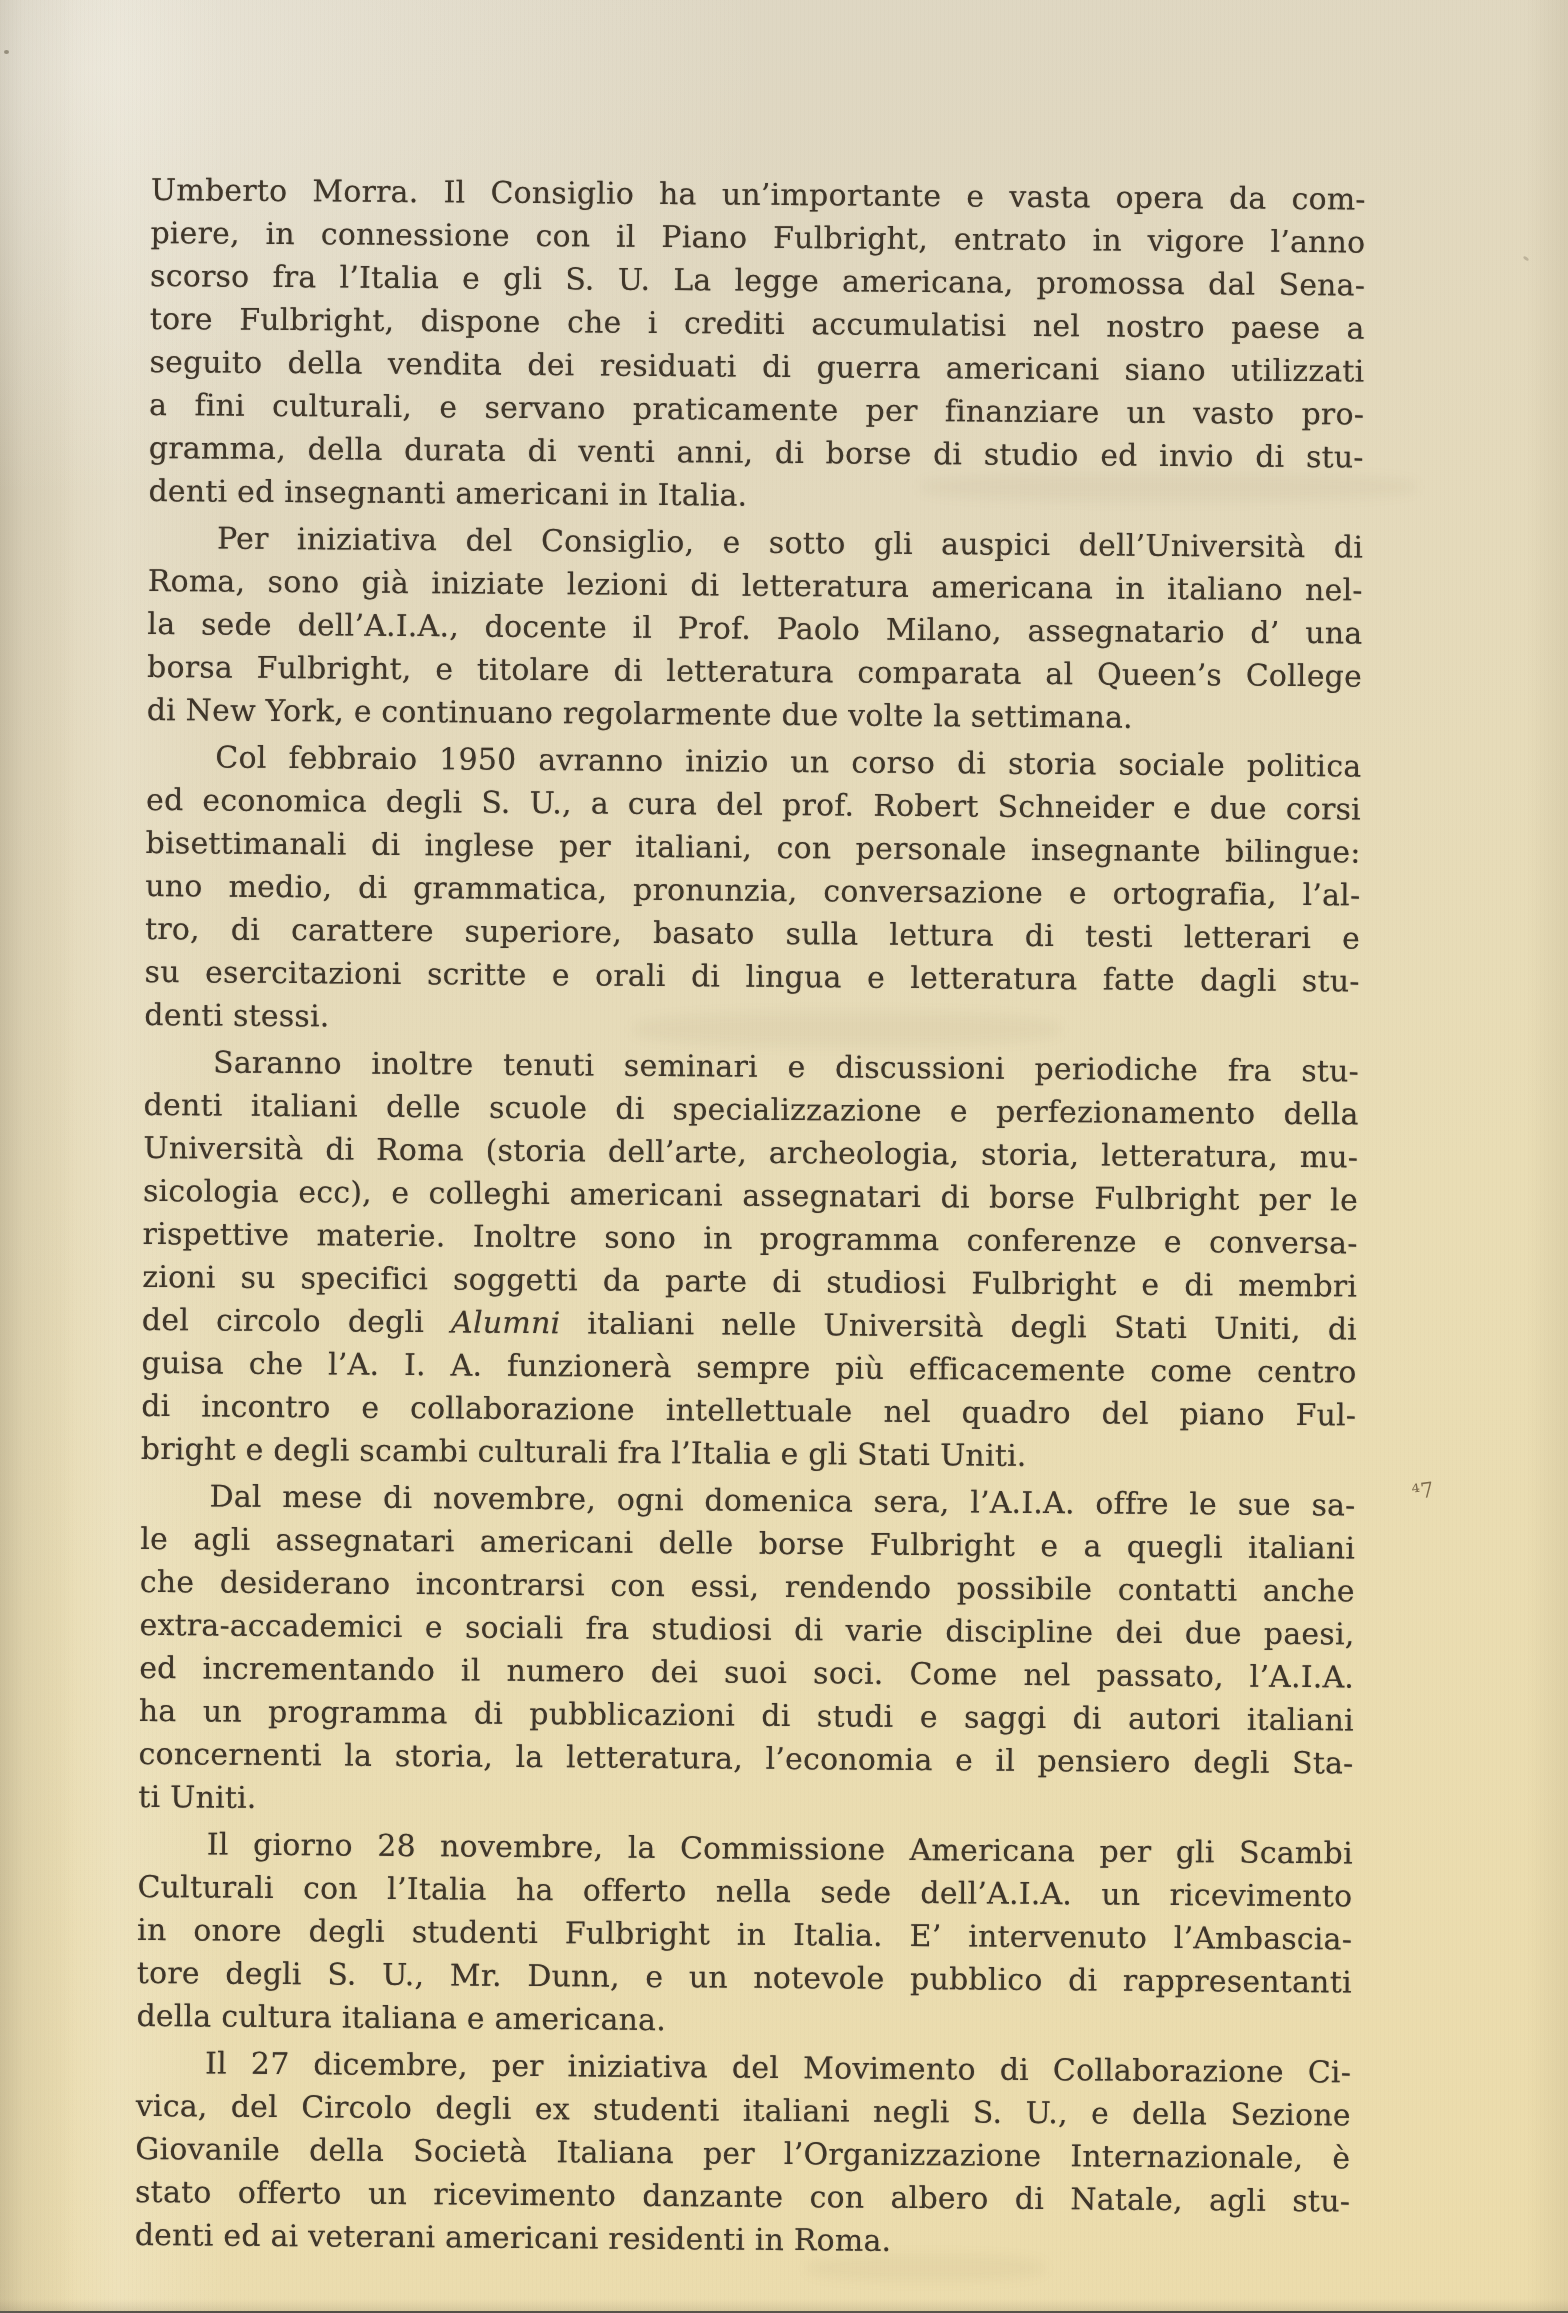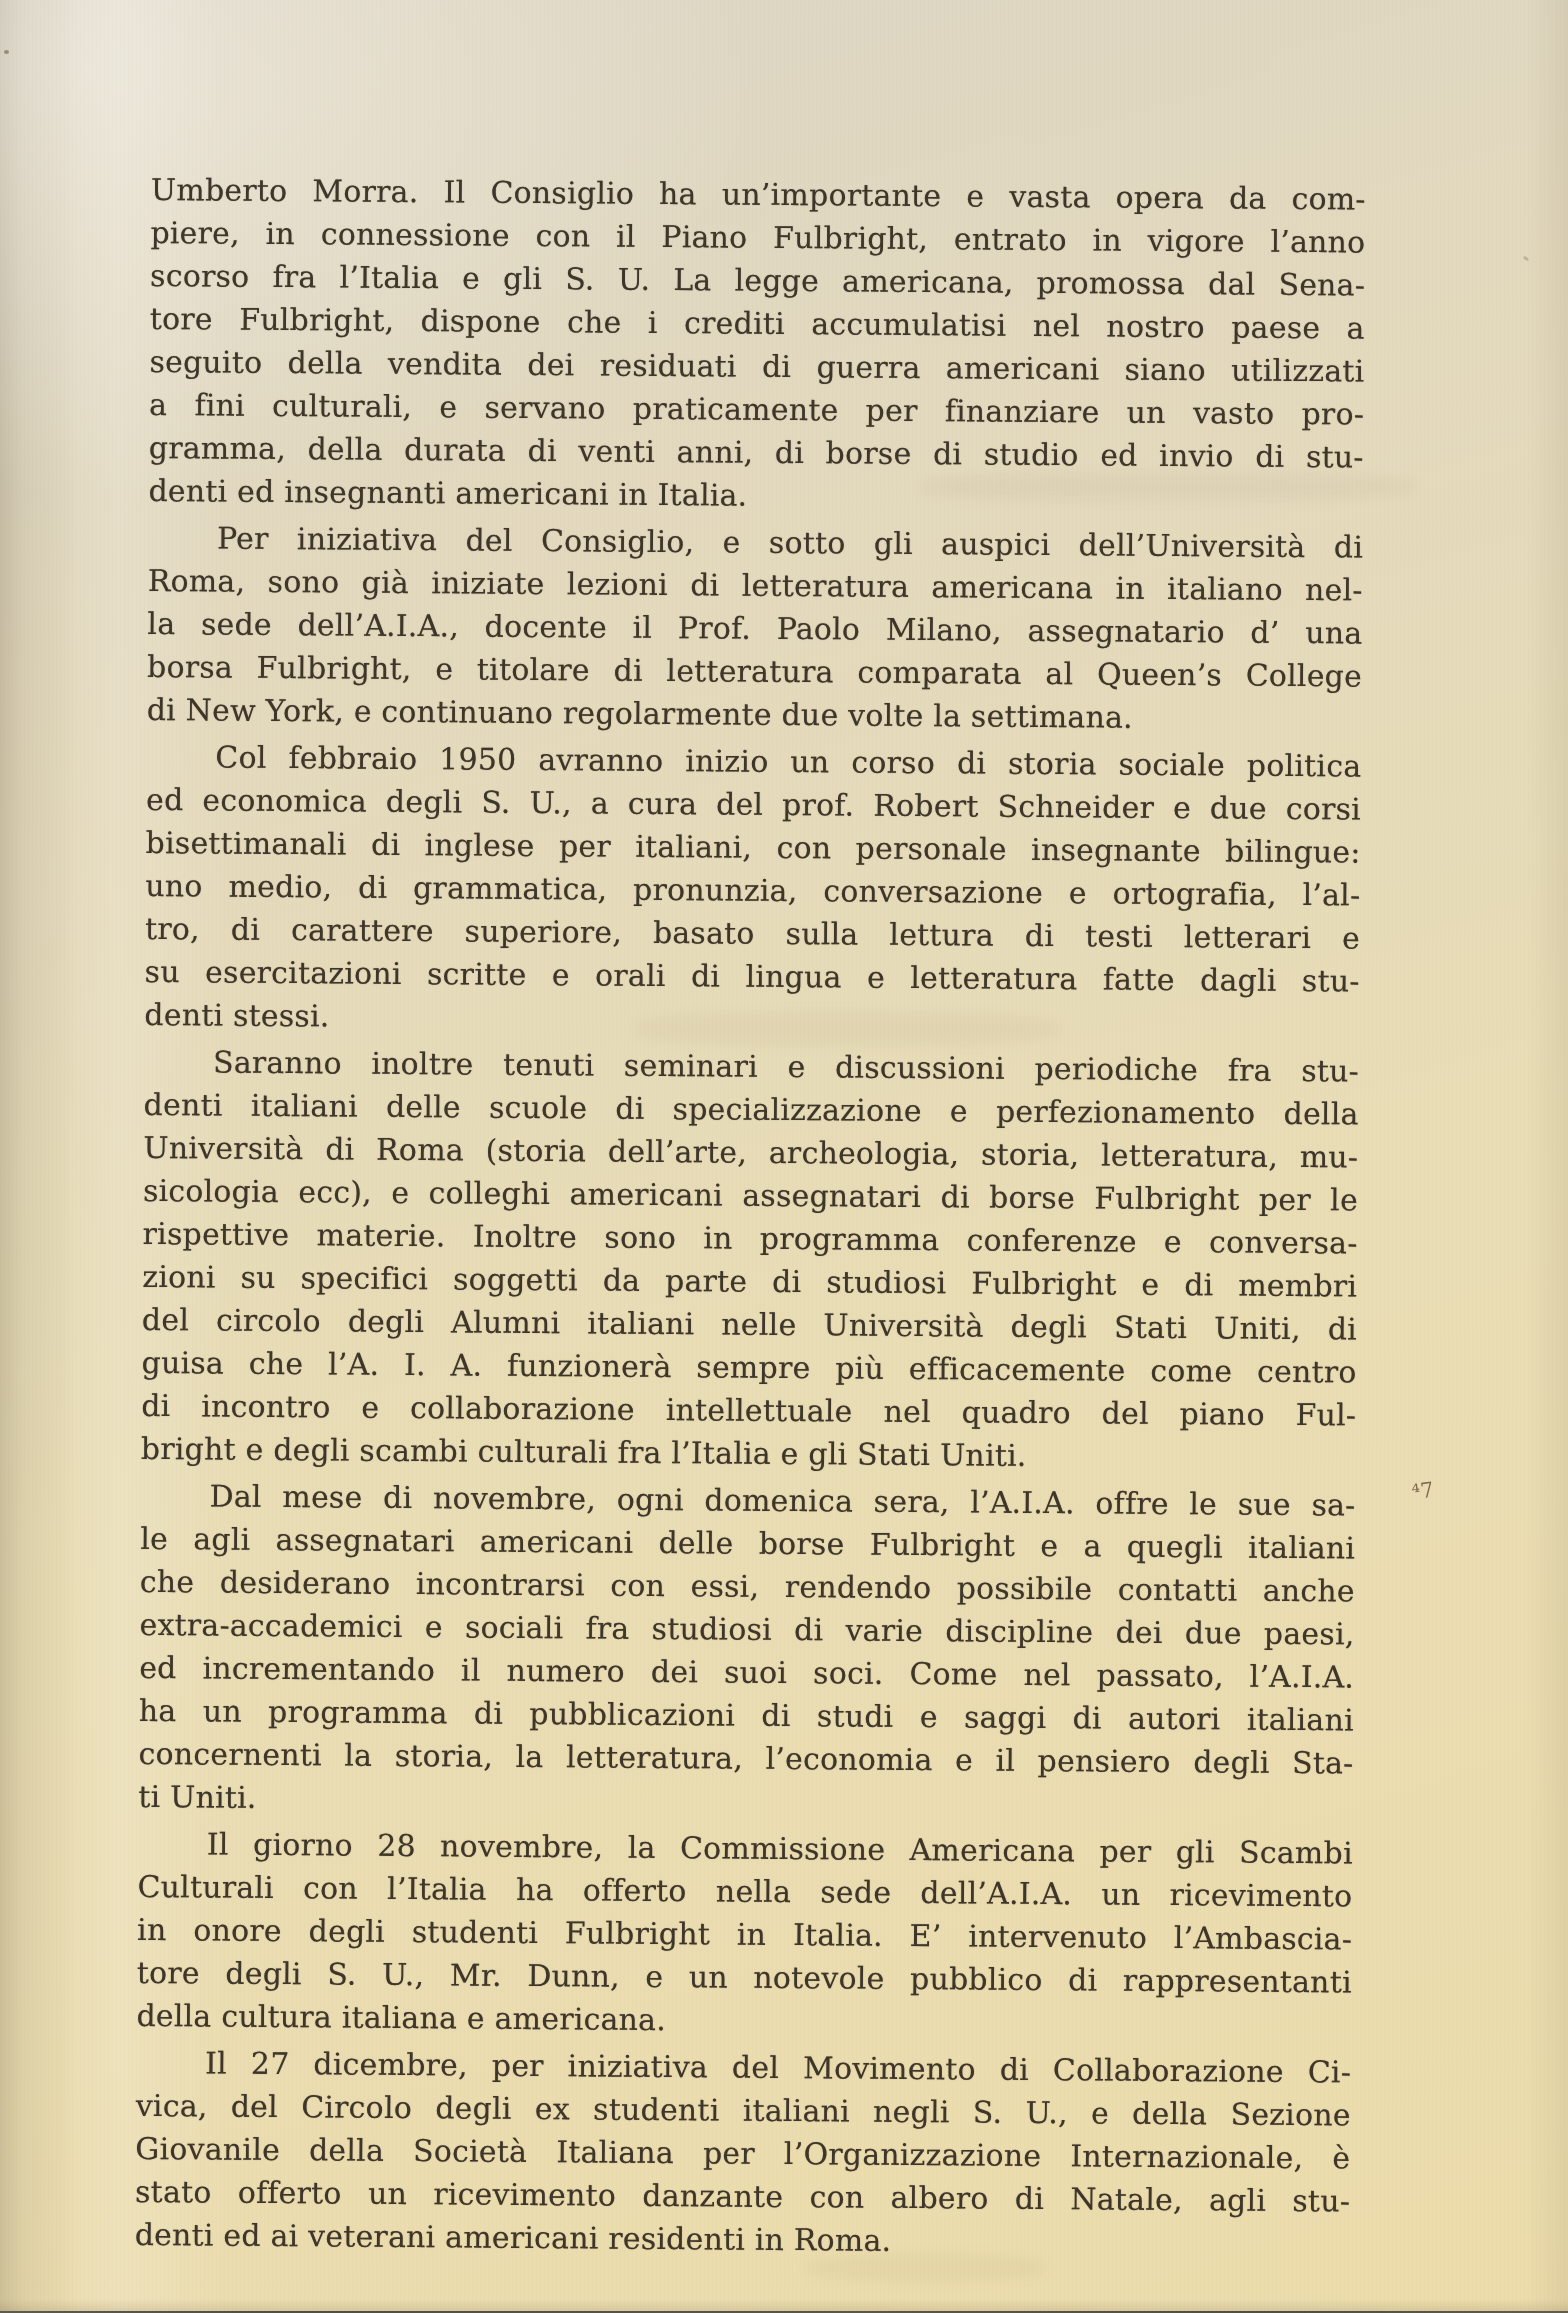--- a/index.html
+++ b/index.html
@@ -24,21 +24,21 @@
     color: #3f362a;
     font-size: 30px; line-height: 43px; letter-spacing: 0.2px;
     text-shadow: 0 0 1px rgba(63,54,42,0.55);
     transform: rotate(0.45deg); transform-origin: 0 0;
   }
   .para { margin: 0; }
   .para + .para { margin-top: 4px; }
   .line { text-align: justify; text-align-last: justify; }
   .line.last { text-align: left; text-align-last: auto; }
   .line.indent { text-indent: 69px; }
-  .italic { }
+  .italic { font-style: italic; }
   .margin-note {
     position: absolute; left: 1412px; top: 1479px;
     font-size: 21px; color: #6a583c; transform: rotate(-8deg);
     opacity: 0.85;
   }
   .bottom-shade {
     position: absolute; left: 0; bottom: 3px; width: 100%; height: 12px;
     background: linear-gradient(180deg, rgba(90,80,60,0) 0%, rgba(90,80,60,0.14) 100%);
   }
   .bottom-edge {

